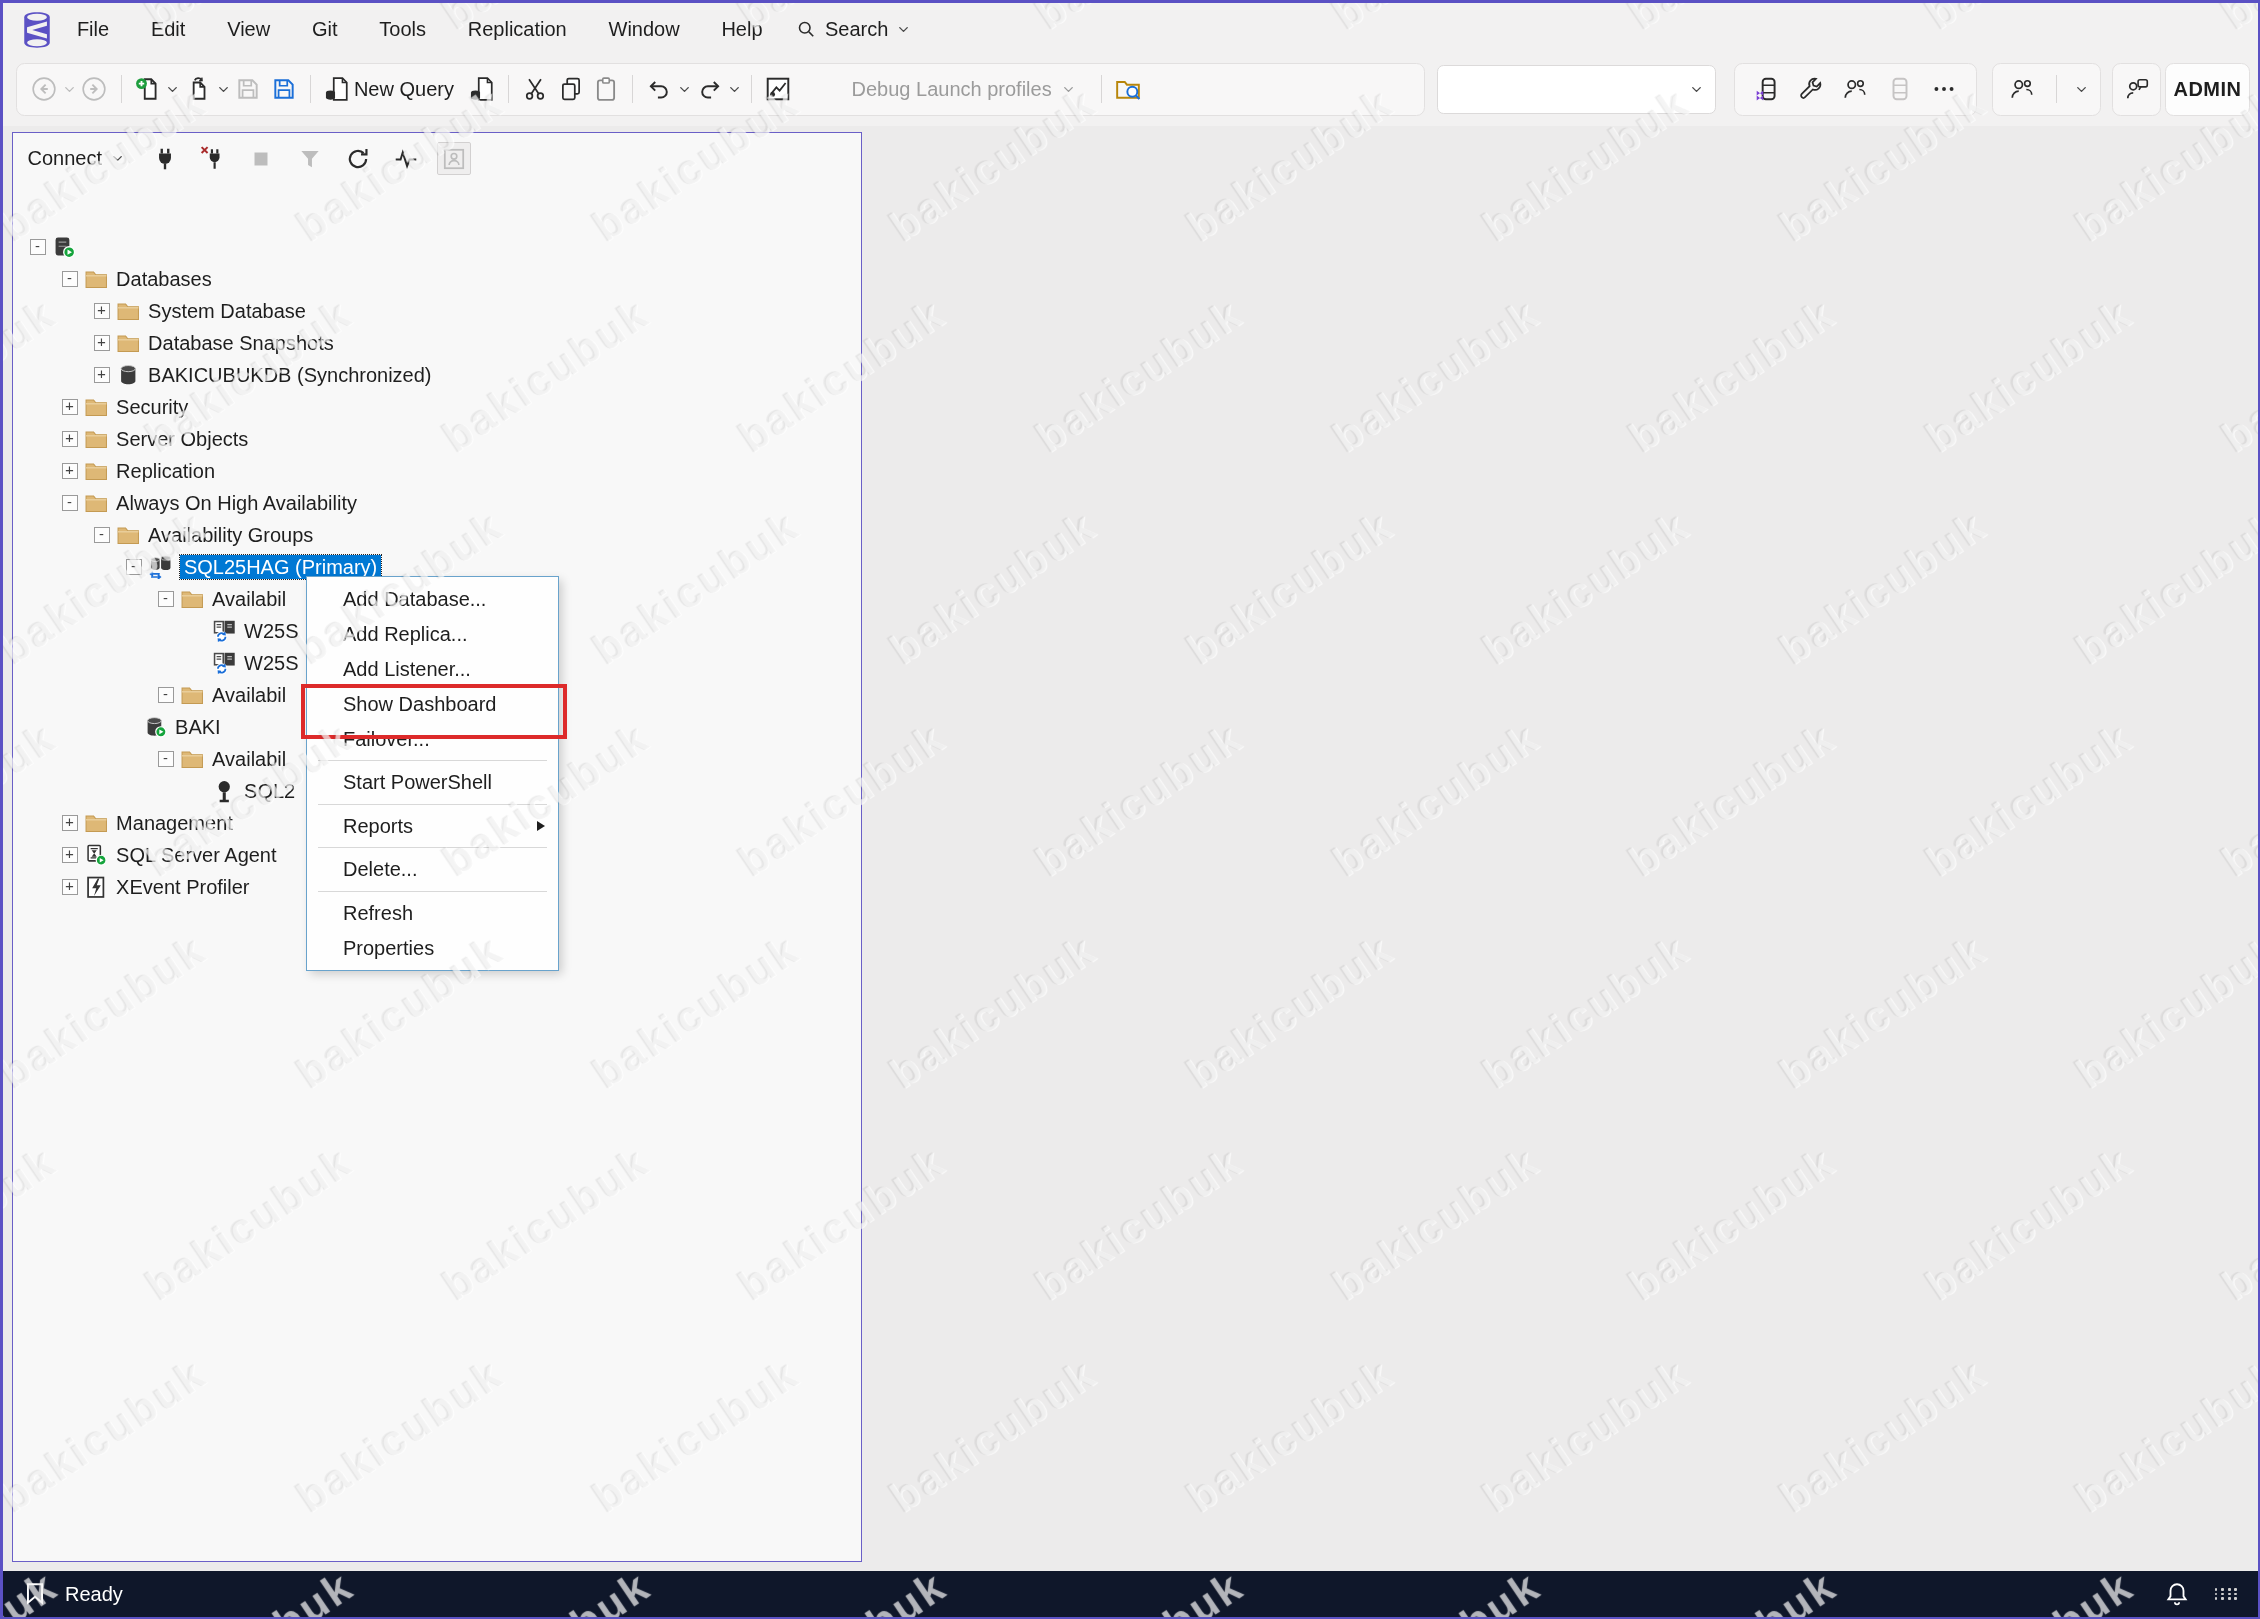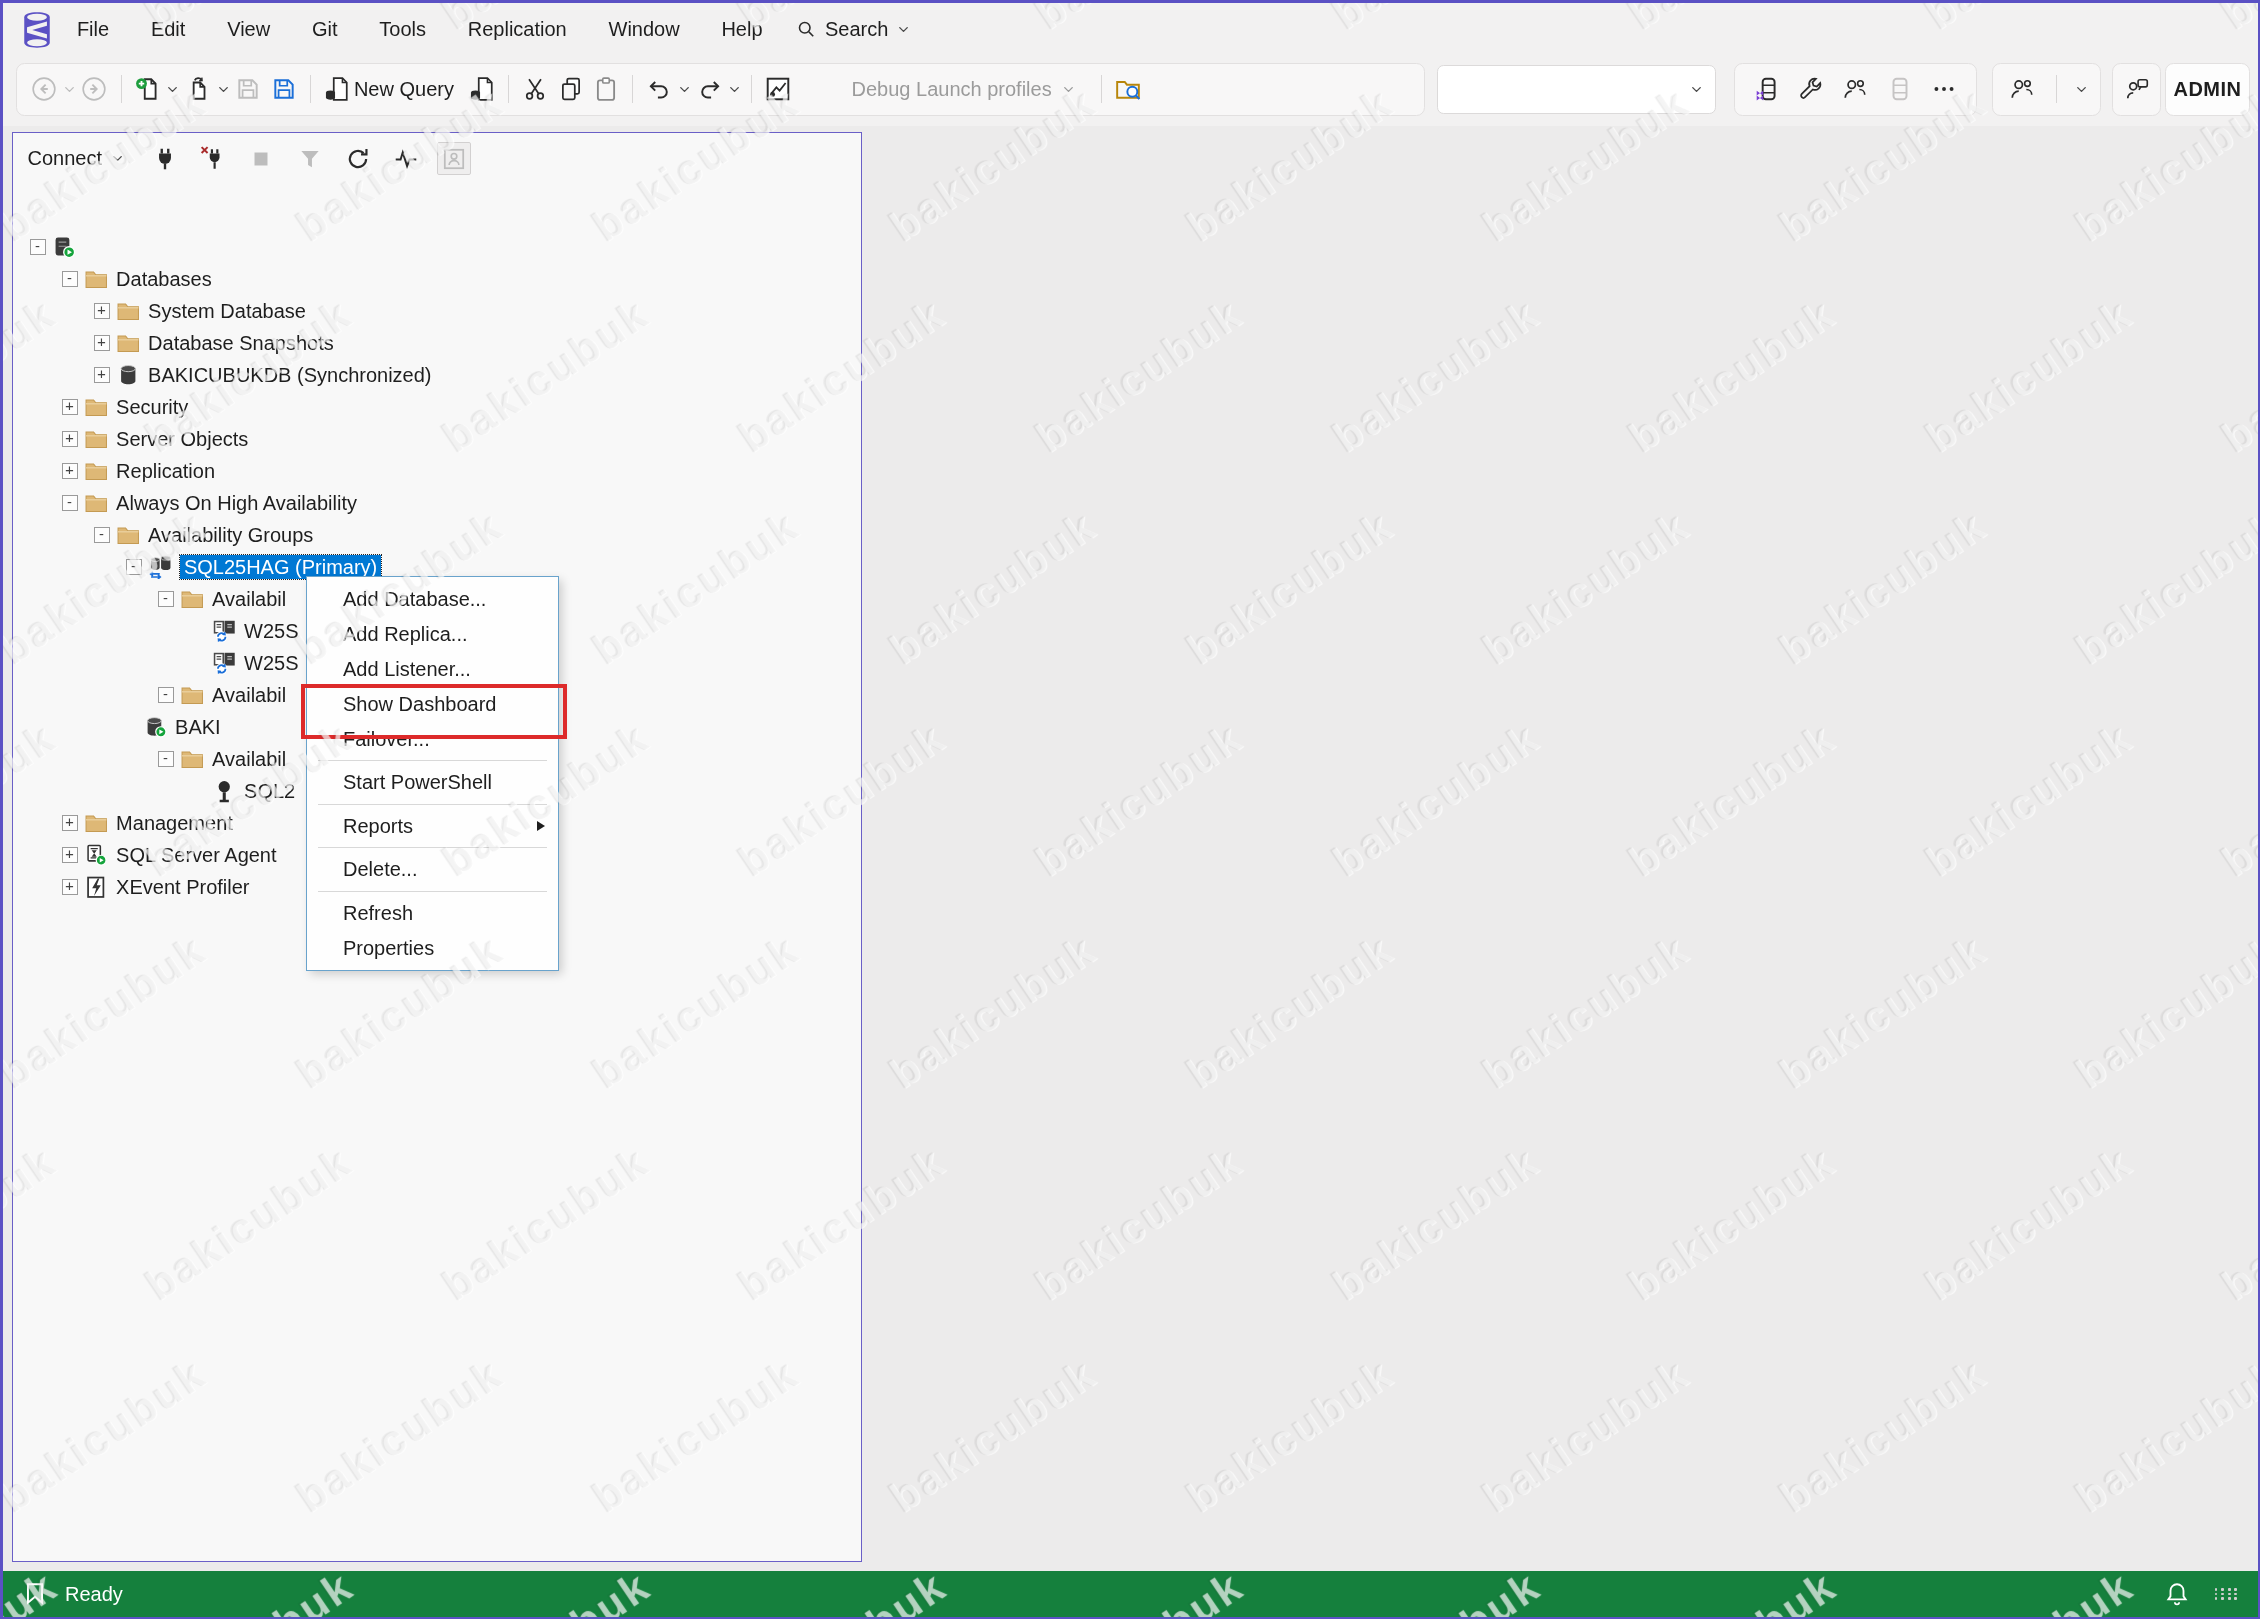--- a/index.html
+++ b/index.html
@@ -61,21 +61,21 @@
        border:0.9px solid #69A3CC;box-shadow:3.8px 3.8px 9.4px rgba(0,0,0,.18);
        z-index:30;padding:4.7px 0;box-sizing:border-box}
   .ctx-item{height:35px;display:flex;align-items:center;padding:0 13px 0 36px;font-size:20px;cursor:default}
   .ctx-sep{height:0.9px;background:#D8D8D8;margin:3.8px 11.3px}
   .sub-arrow{margin-left:auto;width:0;height:0;border-left:8.5px solid #1e1e1e;
              border-top:5.6px solid transparent;border-bottom:5.6px solid transparent}
   .redbox{position:absolute;left:298px;top:681px;width:266px;height:55px;
           border:4.7px solid #DD2A2A;z-index:31;box-sizing:border-box}
 
   
-  .statusbar{position:absolute;left:0;right:0;bottom:0;height:46px;background:#15803d;color:#fff;
+  .statusbar{position:absolute;left:0;right:0;bottom:0;height:46px;background:#0f172a;color:#fff;
              display:flex;align-items:center;padding:0 19px;font-size:20px;box-sizing:border-box}
   .sb-right{margin-left:auto;display:flex;align-items:center;gap:24.5px}
   .grip{display:grid;grid-template-columns:repeat(4,4.7px);grid-gap:1.9px;transform:rotate(0deg)}
   .grip i{width:2.8px;height:2.8px;background:#cfcfcf;border-radius:0.9px}
 
   
   .wm{position:absolute;inset:0;z-index:60;pointer-events:none;overflow:hidden}
   .wm-t{position:absolute;font-size:43px;font-weight:700;letter-spacing:2.8px;
         color:rgba(110,110,110,0.05);
         text-shadow:0.9px 0.9px 0.9px rgba(255,255,255,0.7),-0.9px -0.9px 0.9px rgba(0,0,0,0.05);

